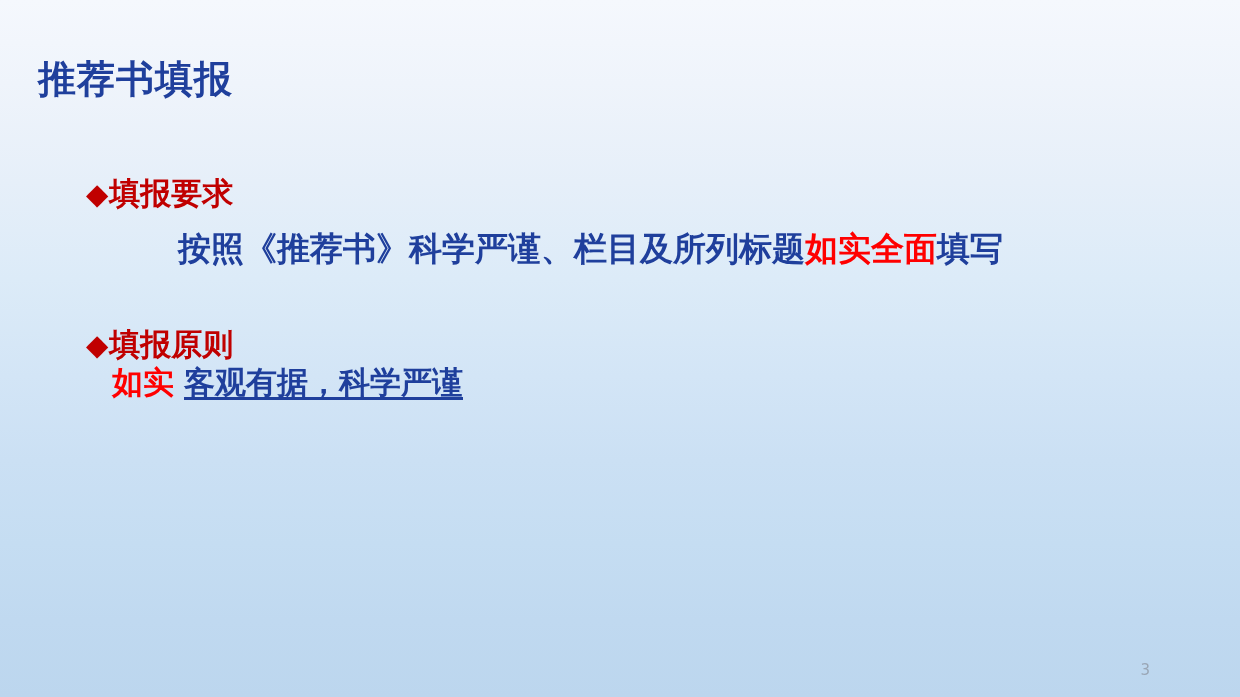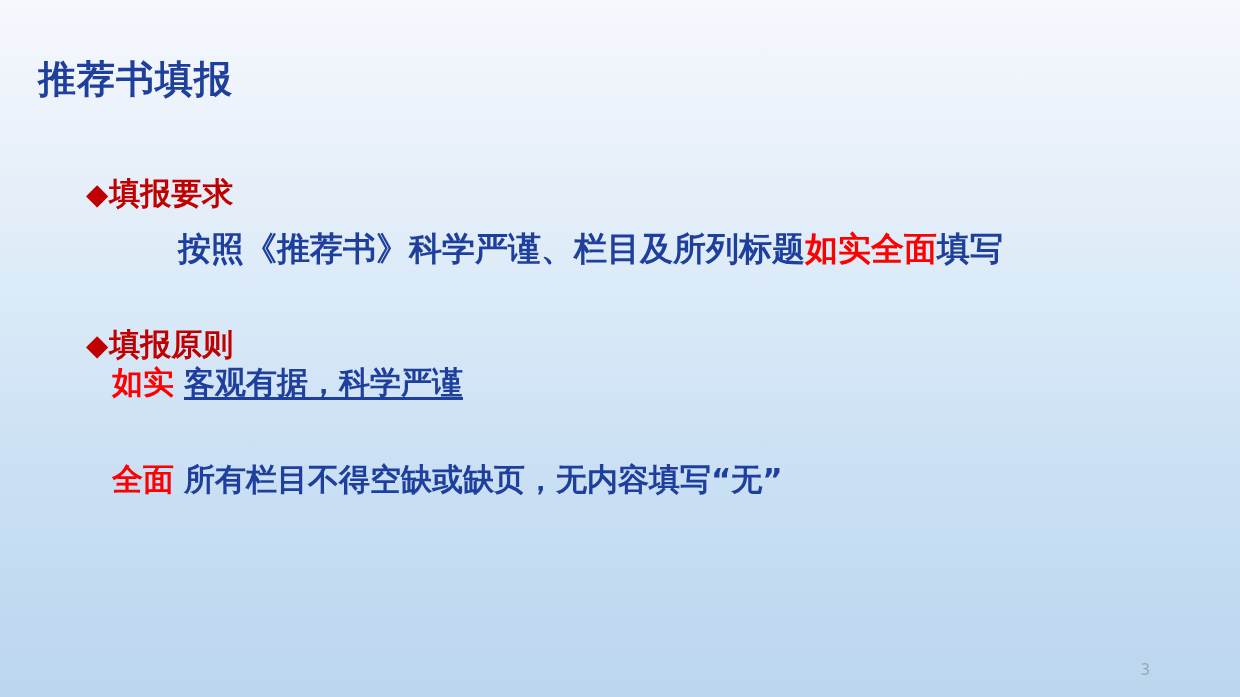--- a/index.html
+++ b/index.html
@@ -127,19 +127,16 @@
   </div>
 
   <div class="bullet-heading" id="heading-principles">
     <span class="diamond">◆</span><span>填报原则</span>
   </div>
 
   <div class="principle-line" id="principle-truthful">
     <span class="label-red">如实</span><span class="principle-body underlined">客观有据，科学严谨</span>
   </div>
 
-  <div class="principle-line" id="principle-complete">
-    <span class="label-red">全面</span><span class="principle-body">所有栏目不得空缺或缺页，无内容填写“无”</span>
-  </div>
 
   <div class="page-number">3</div>
 
 </div>
 
 </body></html>

